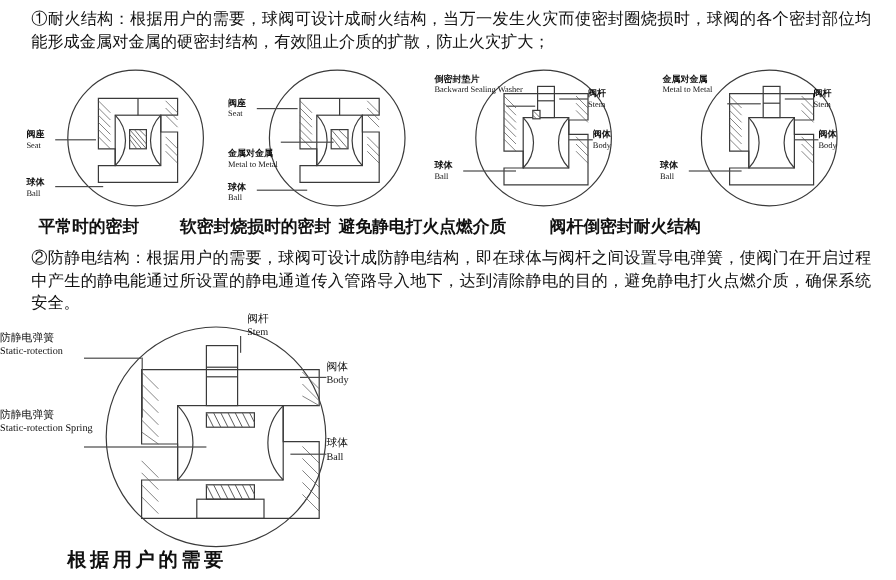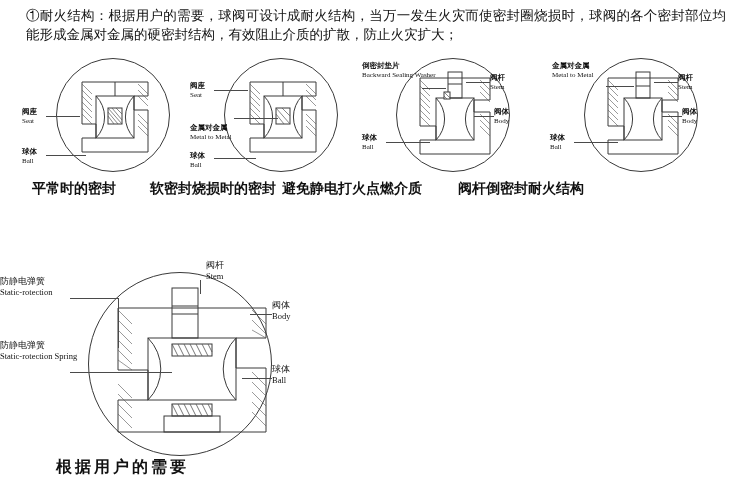--- a/index.html
+++ b/index.html
@@ -243,20 +243,21 @@
 
   </div>
 
   <div class="caption-row" id="caption-row-1">
     <span class="cap1">平常时的密封</span>
     <span class="cap2">软密封烧损时的密封</span>
     <span class="cap3">避免静电打火点燃介质</span>
     <span class="cap4">阀杆倒密封耐火结构</span>
   </div>
 
+  <div class="para" id="para2">②防静电结构：根据用户的需要，球阀可设计成防静电结构，即在球体与阀杆之间设置导电弹簧，使阀门在开启过程中产生的静电能通过所设置的静电通道传入管路导入地下，达到清除静电的目的，避免静电打火点燃介质，确保系统安全。</div>
 
   <div id="fig-big">
     <div class="circ"></div>
     <svg width="330" height="182">
       <g stroke="#3a3a3a" fill="none" stroke-width="1">
 
         <path d="M58 36 L206 36 L206 66 L176 66 L176 96 L206 96 L206 160 L58 160 L58 128 L88 128 L88 98 L58 98 Z"></path>
 
         <rect x="88" y="66" width="88" height="62"></rect>
 

